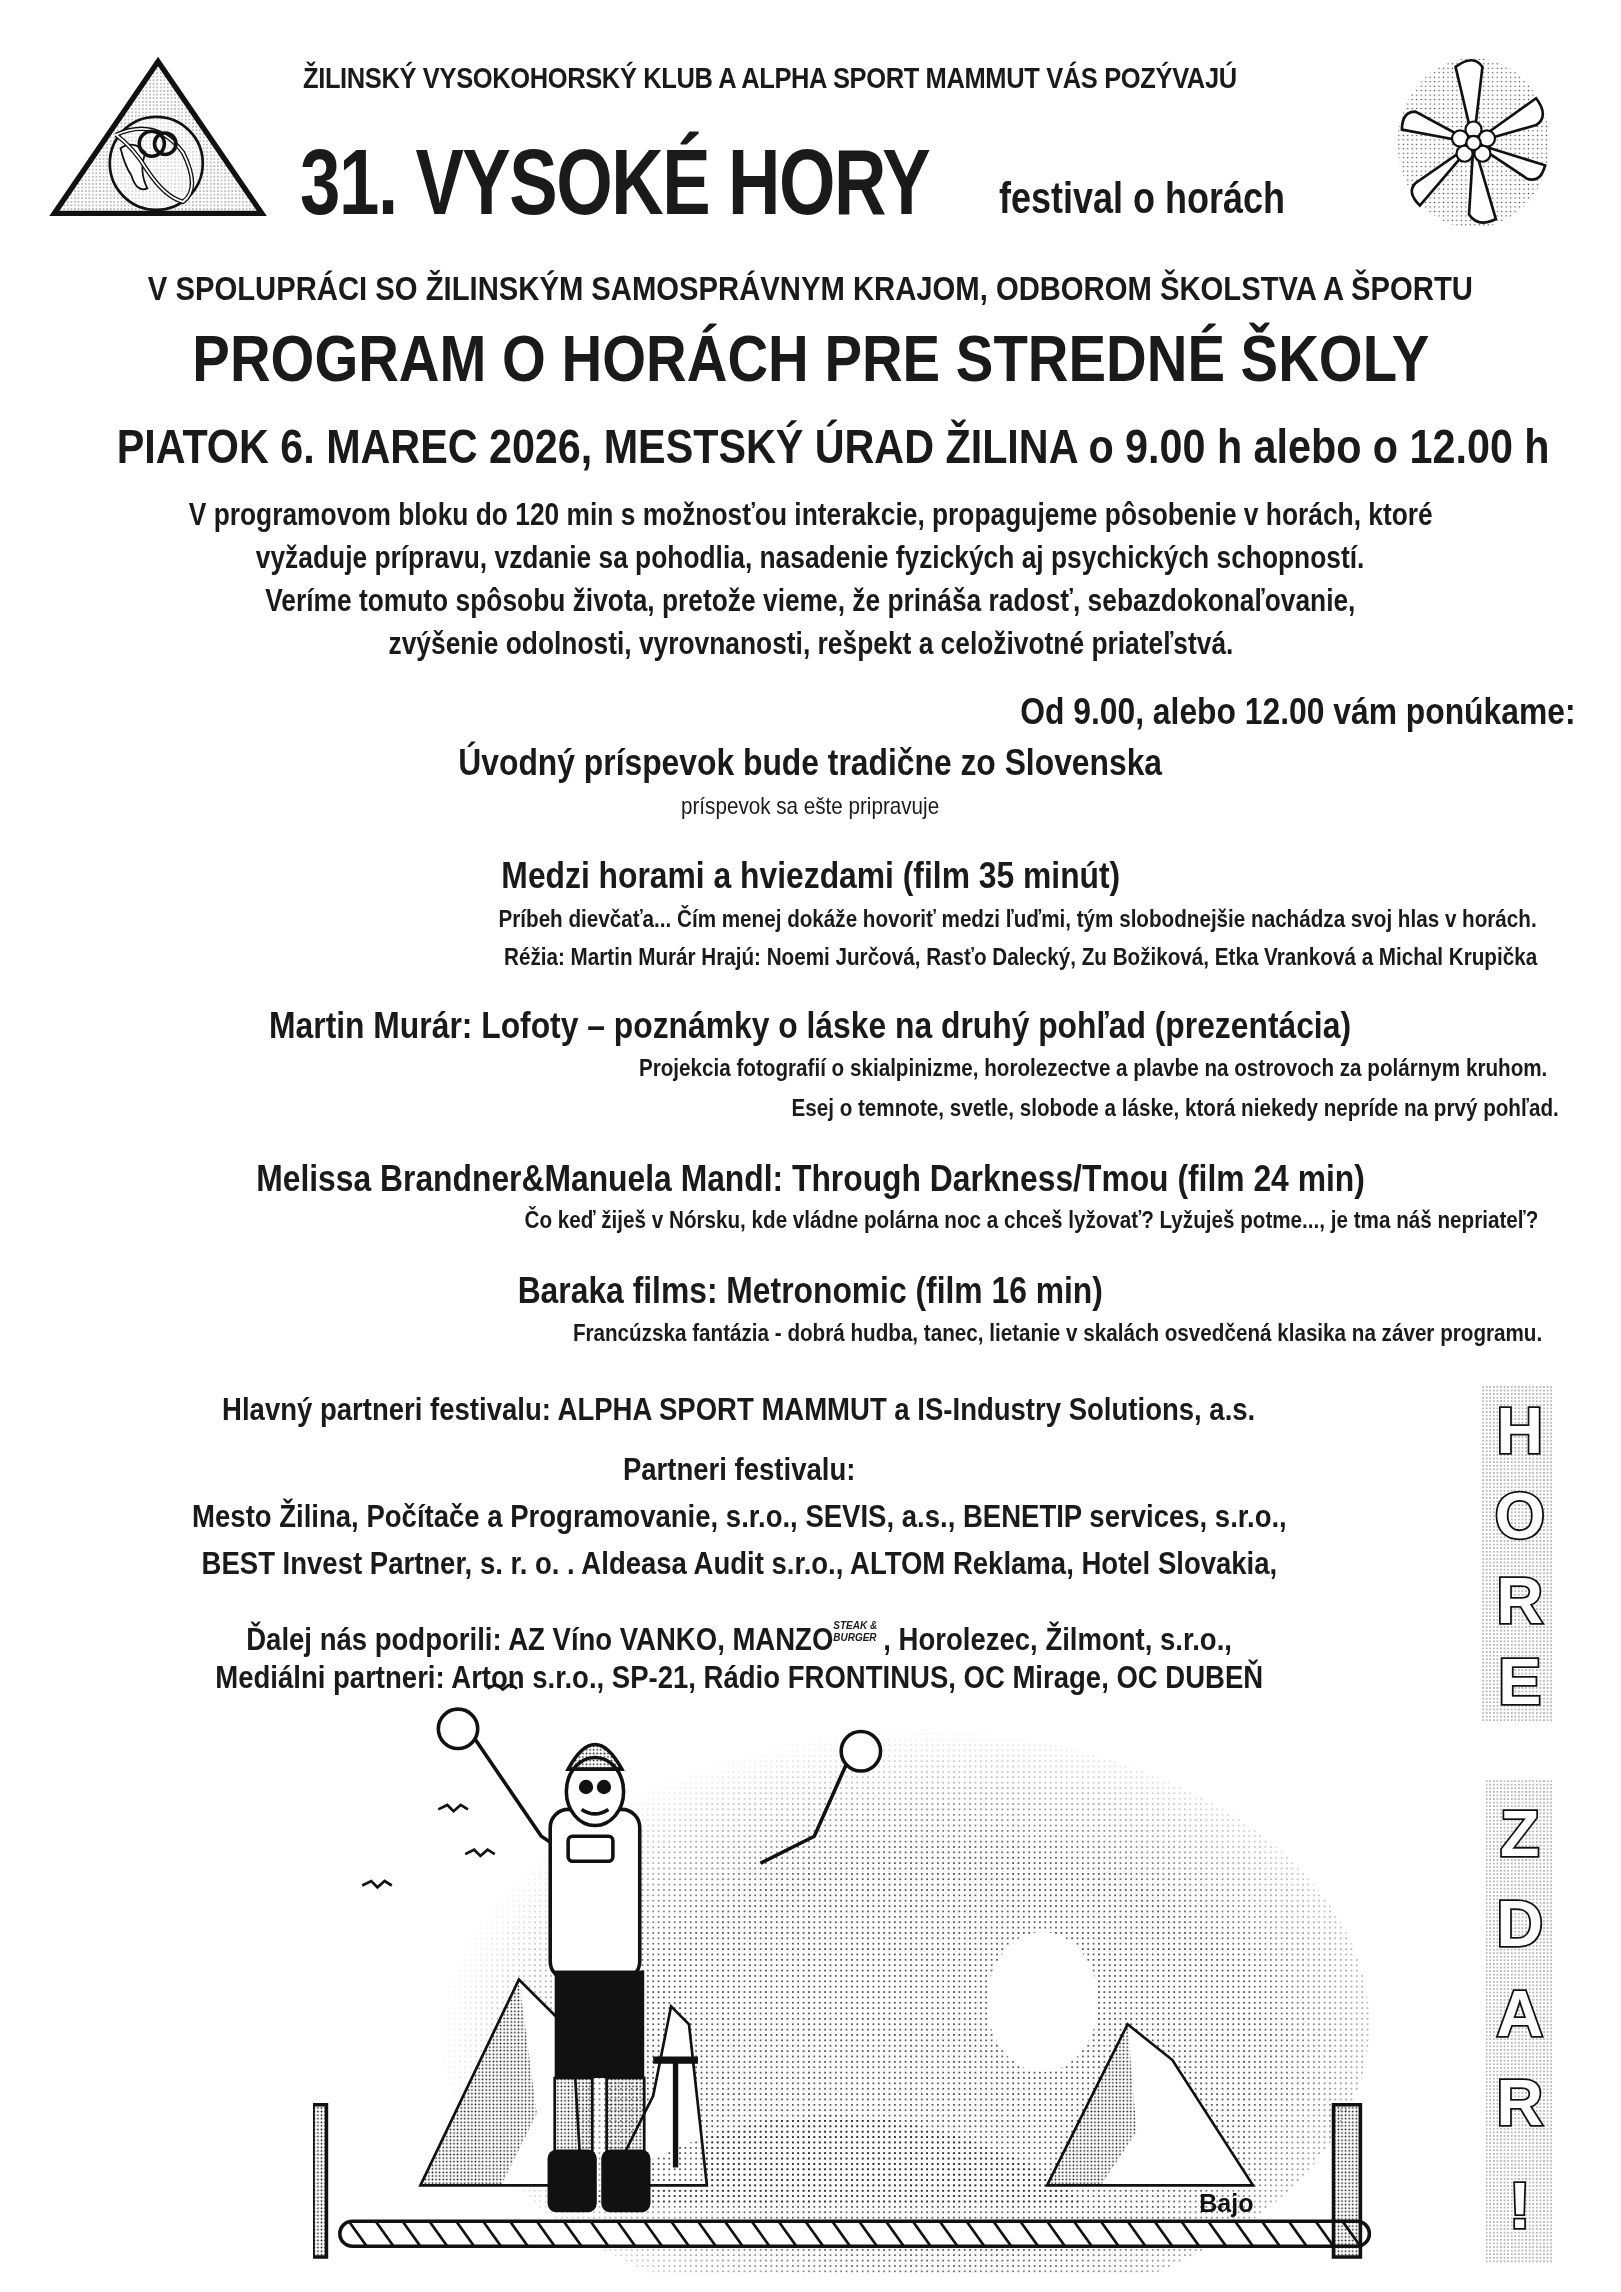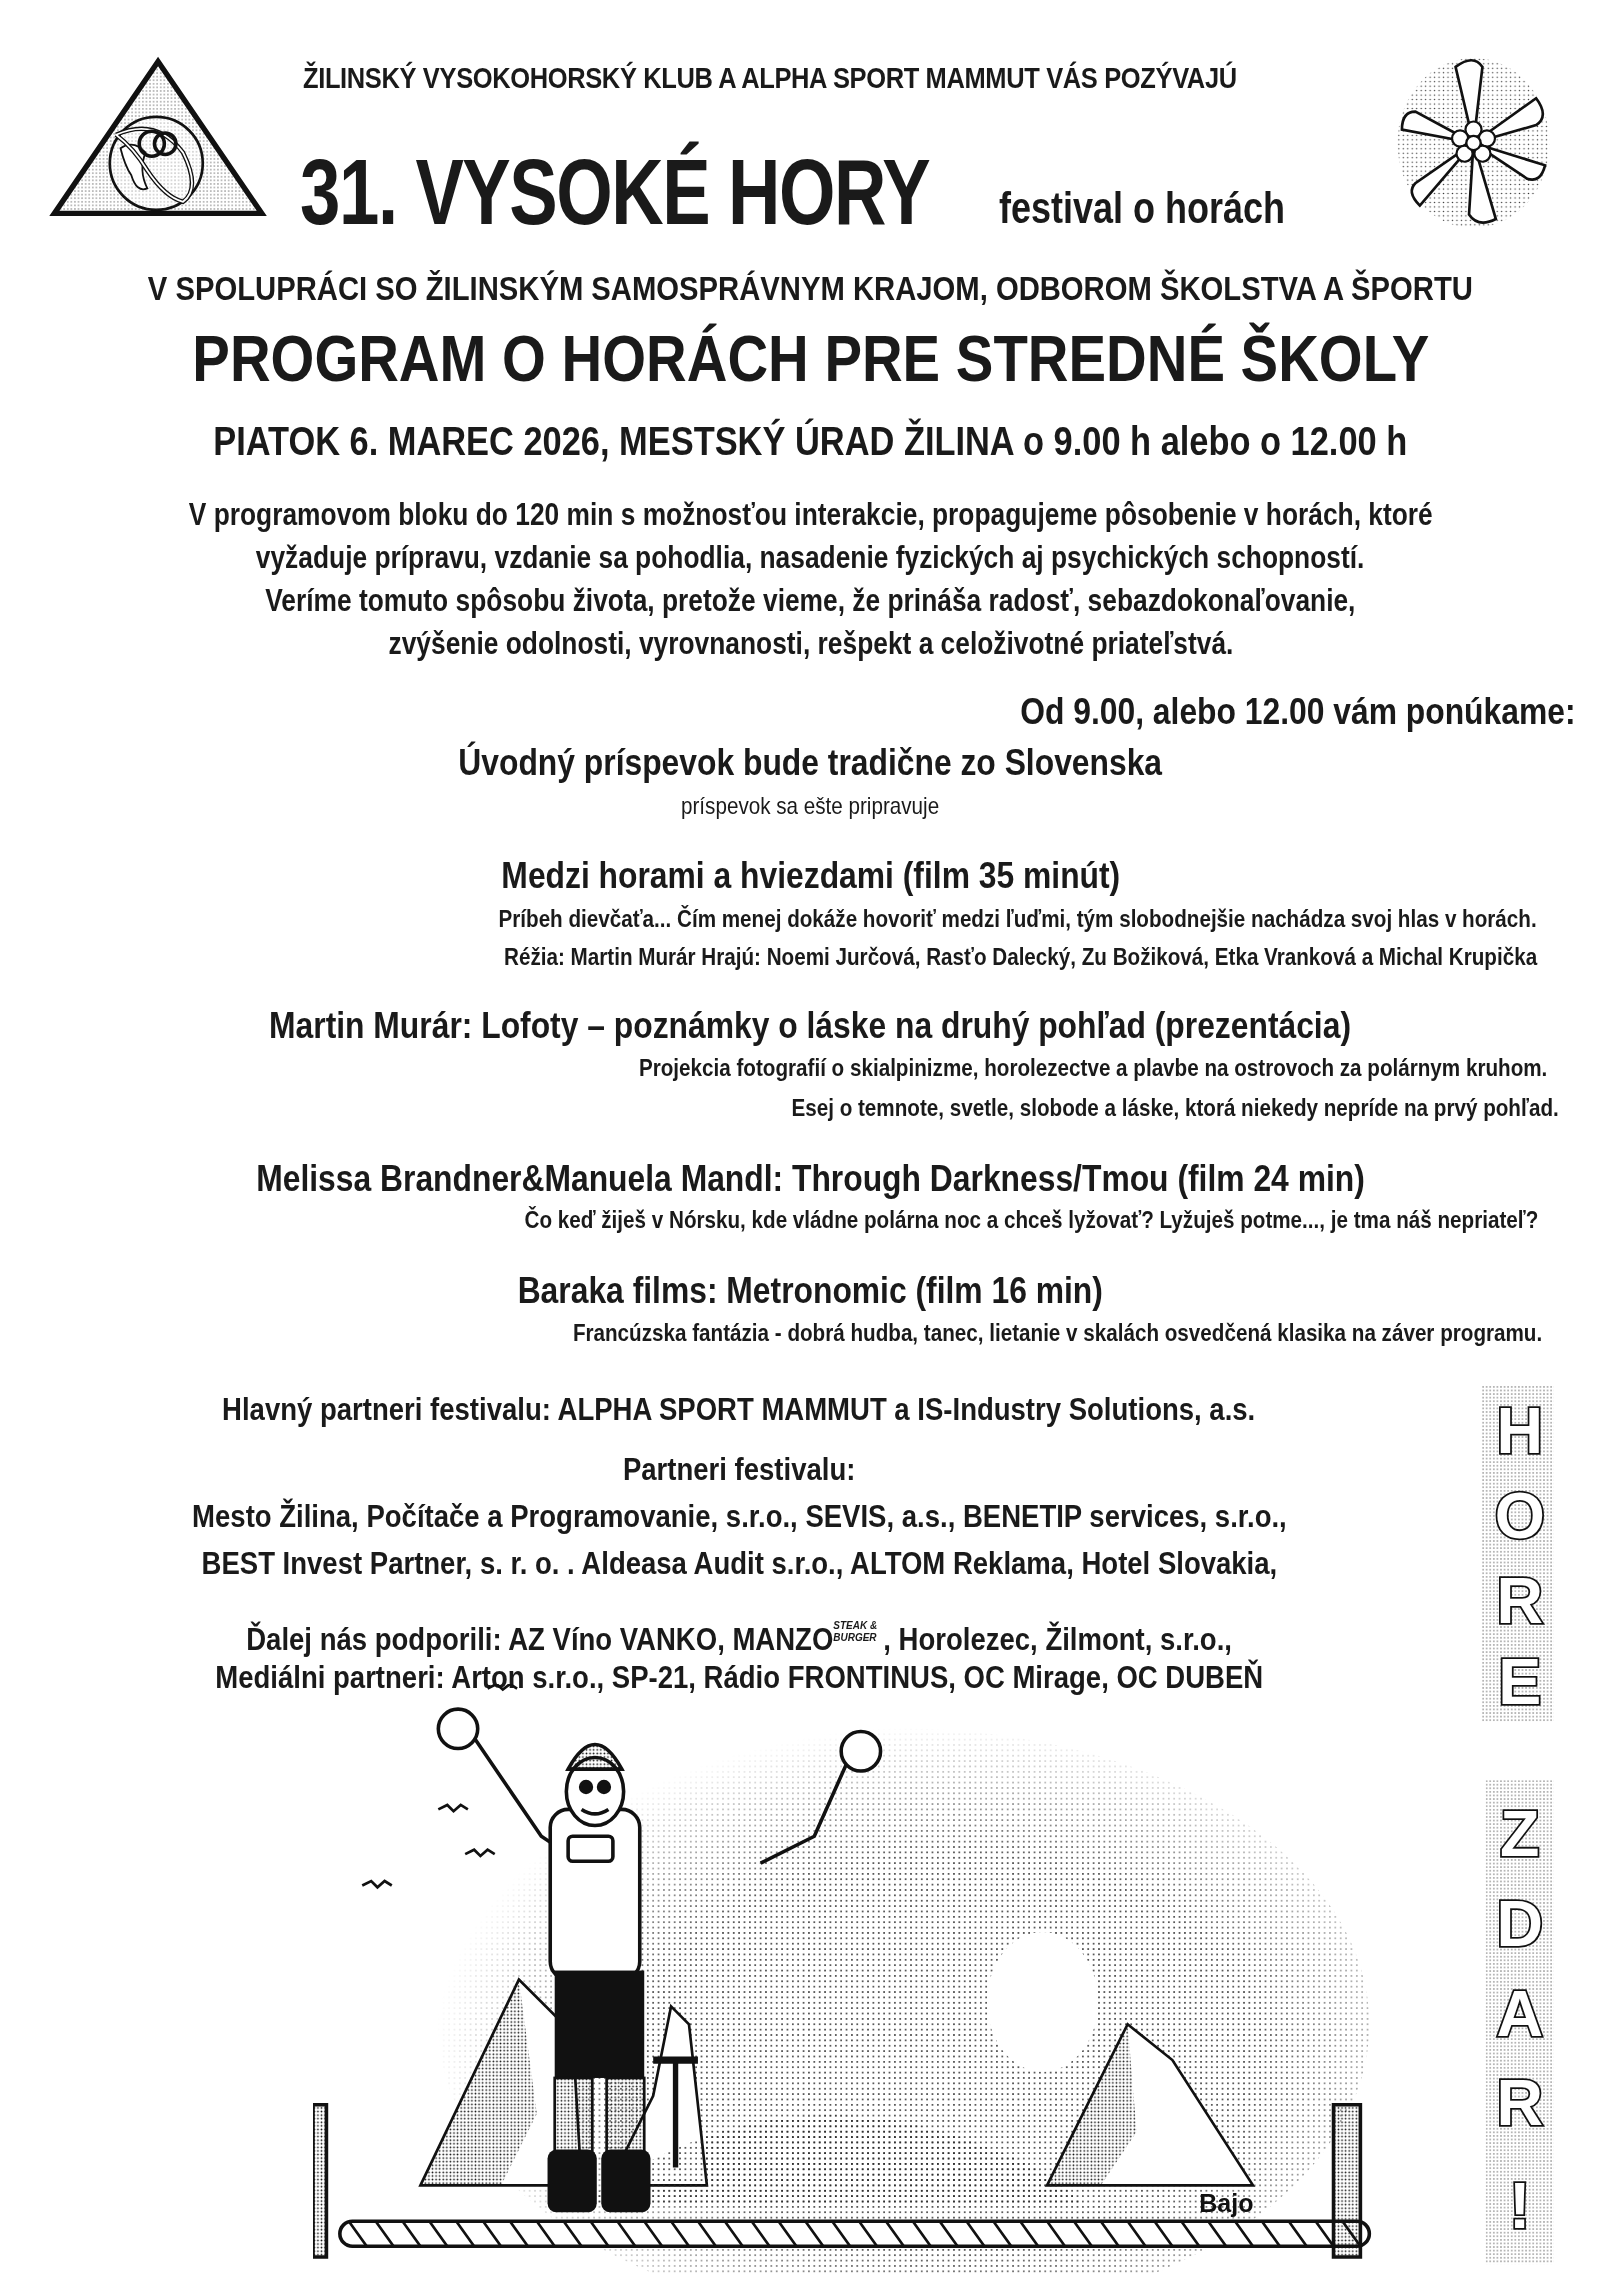--- a/index.html
+++ b/index.html
@@ -5,34 +5,34 @@
   html, body { margin: 0; padding: 0; background: #ffffff; }
   body { width: 1621px; height: 2293px; position: relative; overflow: hidden; color: #1a1a1a;
          font-family: "Liberation Sans", "DejaVu Sans", sans-serif; }
   .abs { position: absolute; }
 
   #logo-triangle { left: 49px; top: 54px; width: 219px; height: 166px; }
   #edelweiss { left: 1393px; top: 49px; width: 161px; height: 179px; }
 
   #invite-line { left: 296px; top: 61px; width: 1102px; text-align: center; font-weight: bold;
                  font-size: 29.6px; letter-spacing: -0.4px; transform: scaleX(0.86); transform-origin: left; white-space: nowrap; }
-  #title-row { left: 300px; top: 139px; white-space: nowrap; }
+  #title-row { left: 300px; top: 129px; white-space: nowrap; }
   #title-main { font-weight: bold; font-size: 93px; letter-spacing: -1.8px; display: inline-block;
                 transform: scaleX(0.78); transform-origin: left bottom; }
   #title-sub { font-weight: bold; font-size: 45px; position: absolute; left: 699px; top: 43px;
                transform: scaleX(0.8); transform-origin: left bottom; white-space: nowrap; }
 
   .line { position: absolute; left: 0; width: 1621px; text-align: center; white-space: nowrap; font-weight: bold; }
   .line > span { display: inline-block; transform-origin: center; }
 
   #coop-line { top: 269px; font-size: 34px; }
   #coop-line > span { transform: scaleX(0.86); }
   #program-title { top: 322px; font-size: 64px; }
   #program-title > span { transform: scaleX(0.88); }
-  #date-line { top: 419px; font-size: 40px; }
+  #date-line { top: 419px; font-size: 48px; }
   #date-line > span { transform: scaleX(0.86); }
 
   .intro { font-size: 31px; }
   .intro > span { transform: scaleX(0.85); }
 
   .h-item { font-size: 37px; }
   .h-item > span { transform: scaleX(0.86); }
   .desc { font-size: 24px; font-weight: bold; text-align: right; }
   .desc > span { transform: scaleX(0.86); }
   .small { font-size: 24px; font-weight: normal; }

